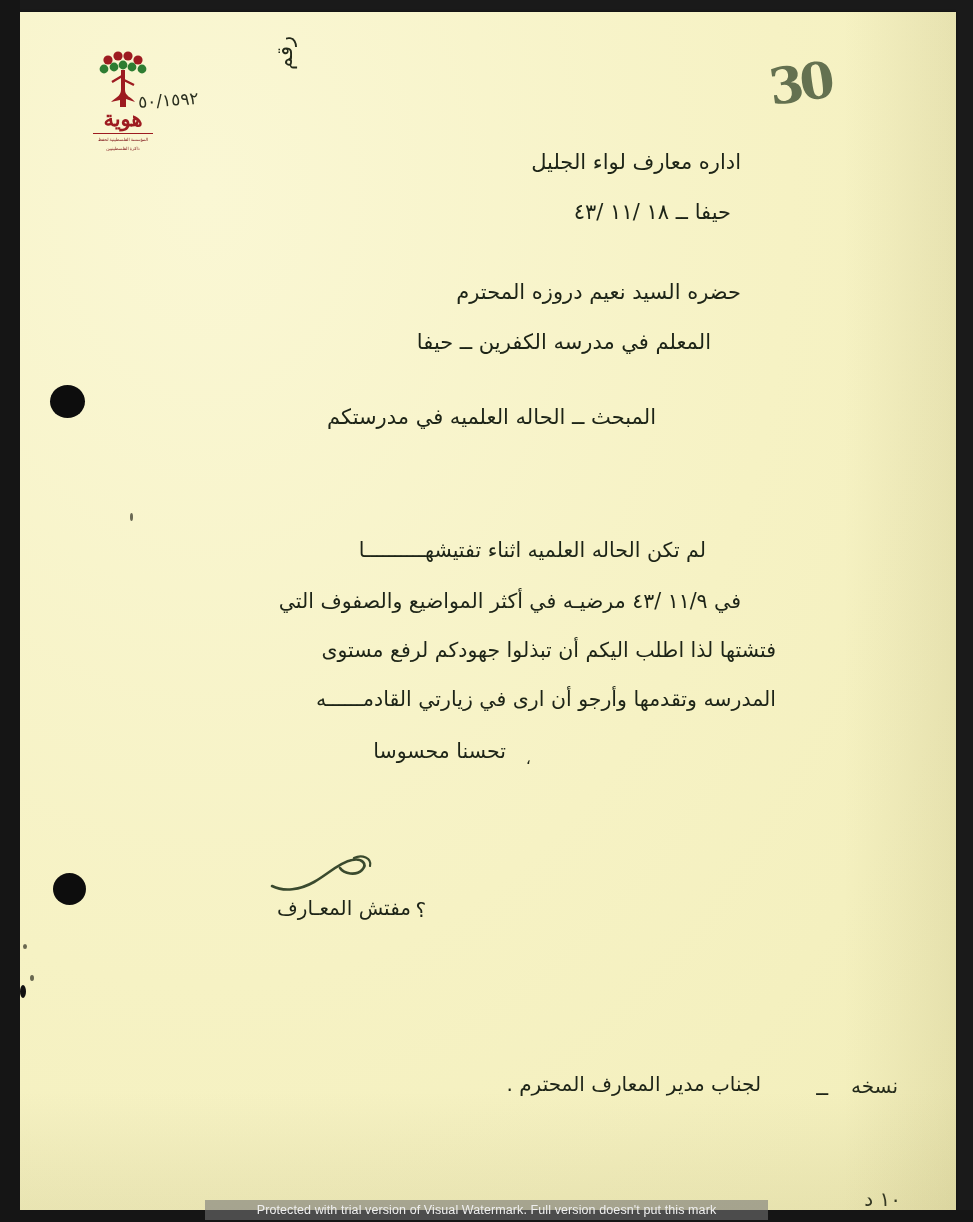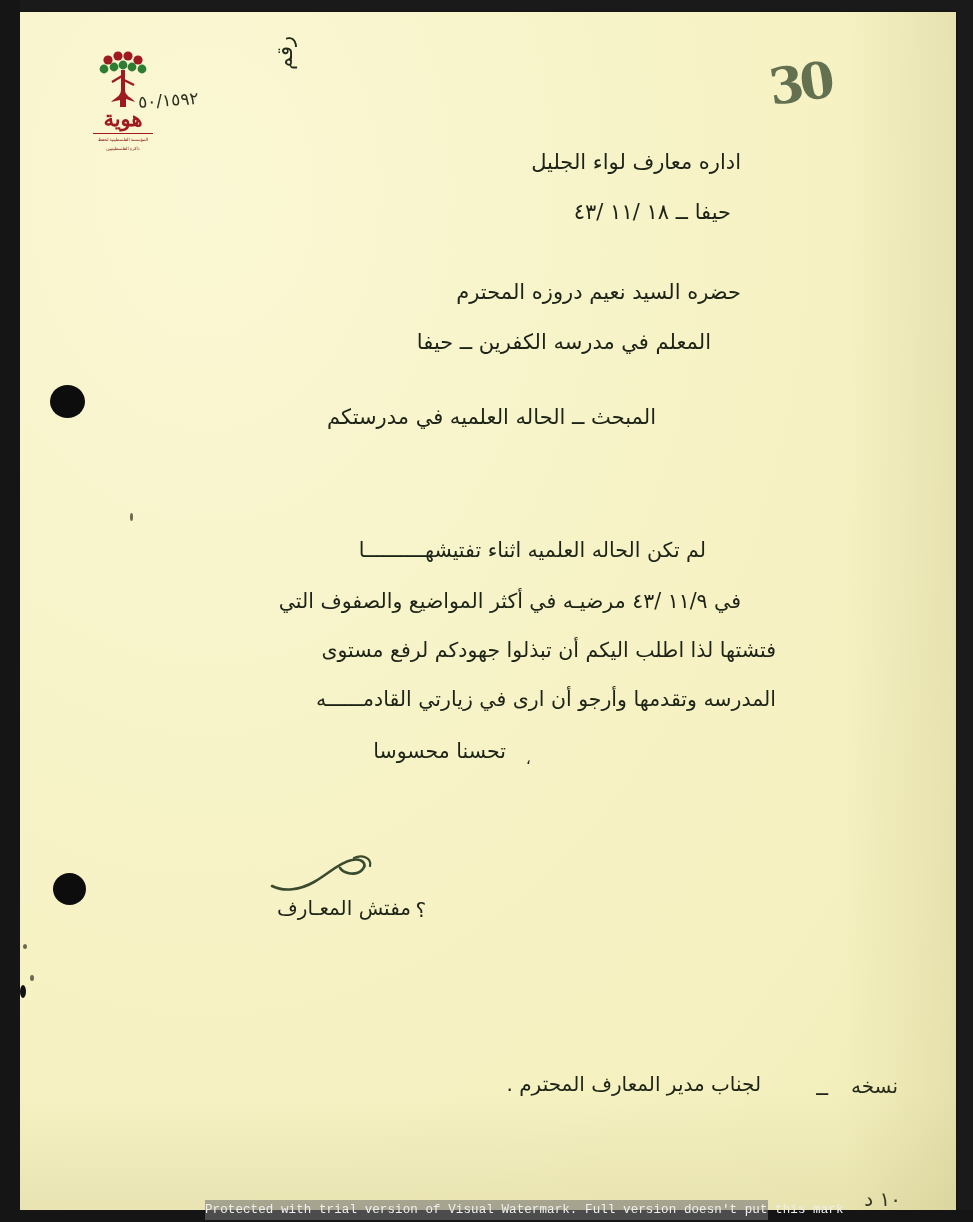--- a/index.html
+++ b/index.html
@@ -193,21 +193,21 @@
 
   
   .watermark {
     position: absolute;
     left: 205px;
     bottom: 2px;
     width: 563px;
     height: 20px;
     background: rgba(118,118,118,0.58);
     color: #efefef;
-    font-family: Liberation Mono, monospace;
+    font-family: Liberation Sans, sans-serif;
     font-size: 12.5px;
     line-height: 20px;
     text-align: center;
     letter-spacing: 0.1px;
     white-space: nowrap;
   }
 </style>
 </head>
 <body>
 

